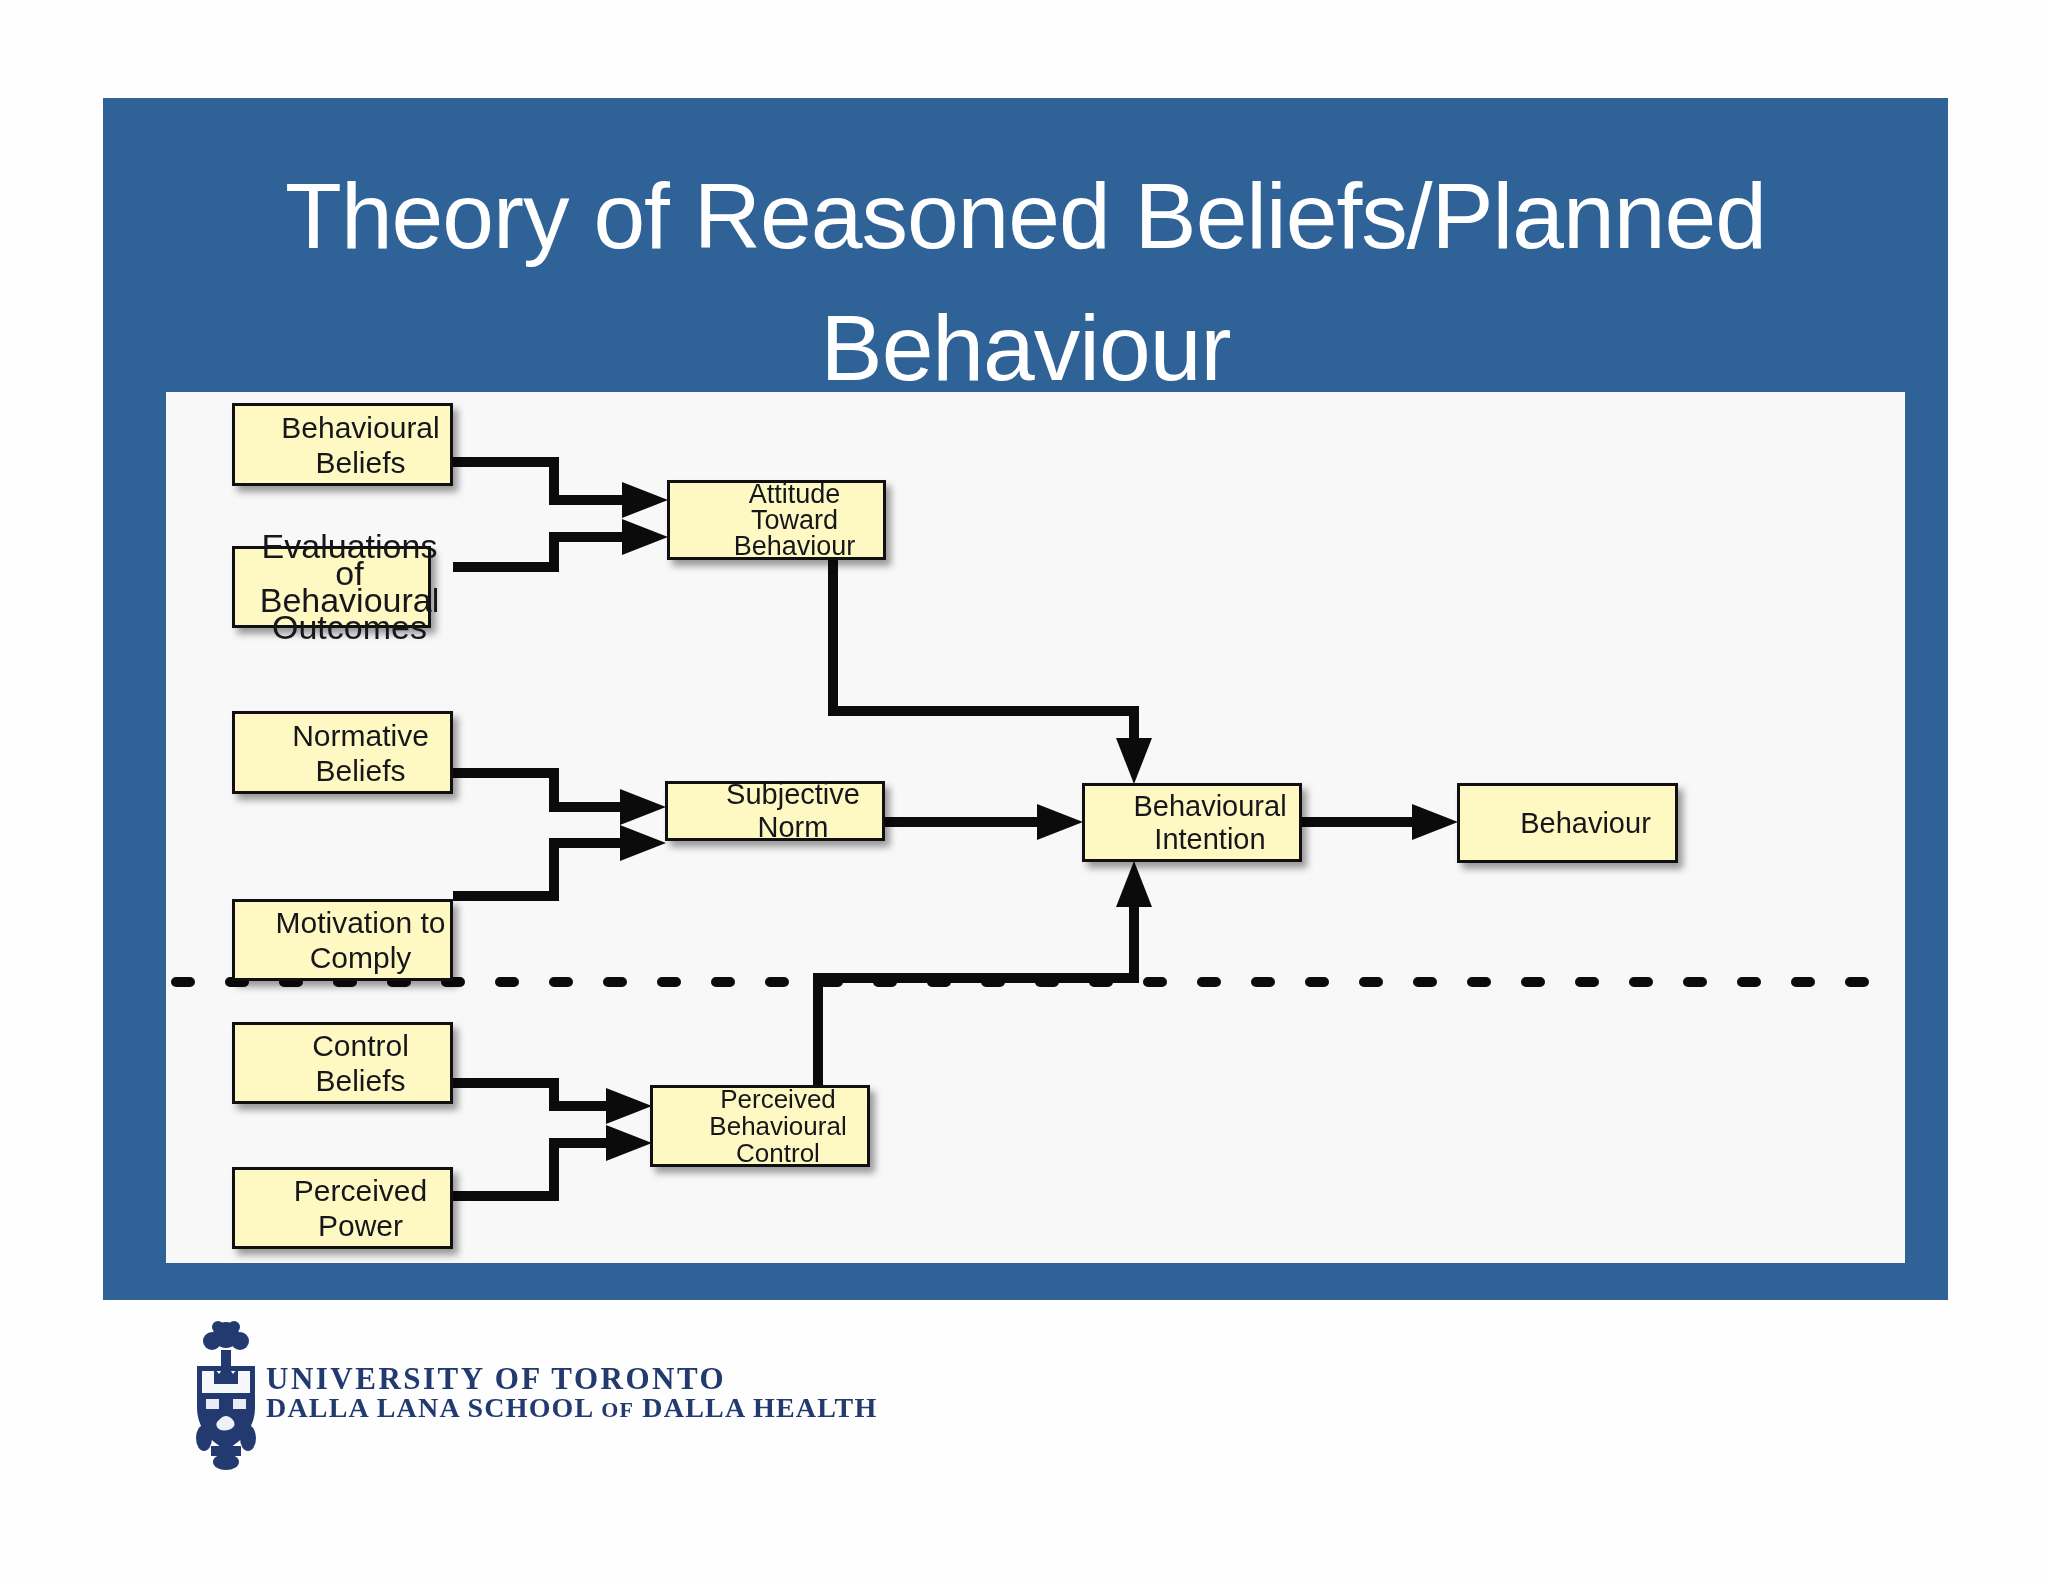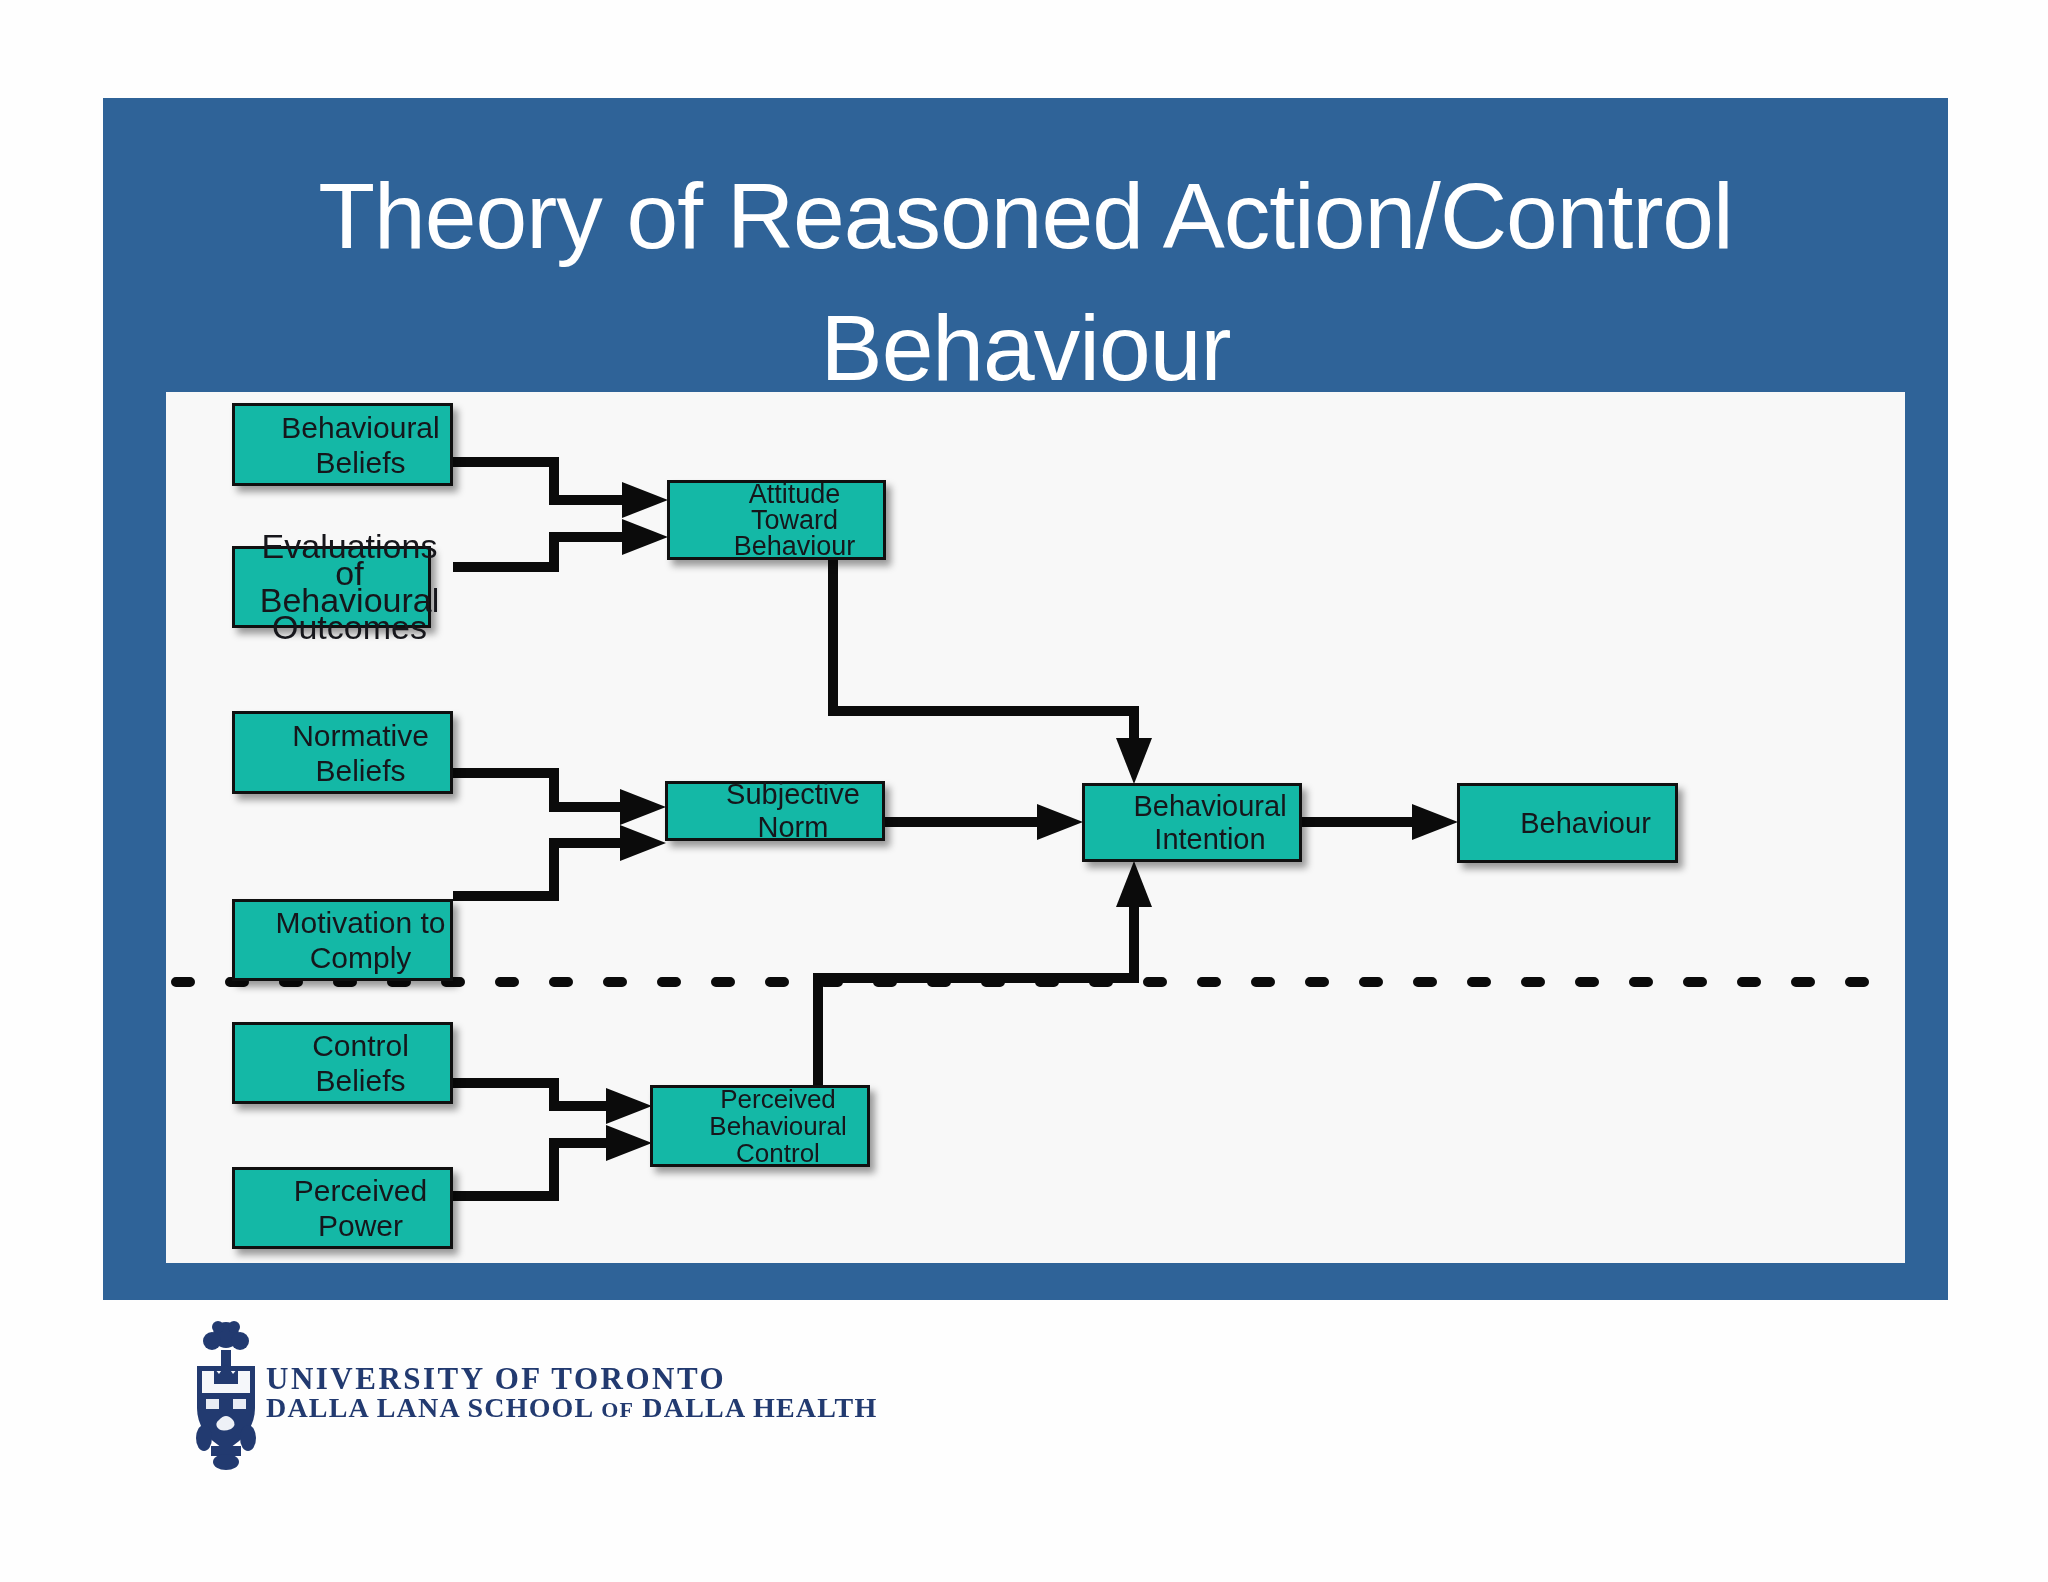--- a/index.html
+++ b/index.html
@@ -9,21 +9,21 @@
   html,body{margin:0;padding:0;background:#ffffff;}
   .page{position:relative;width:2048px;height:1582px;background:#fefefe;overflow:hidden;
         font-family:"Liberation Sans",sans-serif;}
   .slide{position:absolute;left:103px;top:98px;width:1845px;height:1202px;
          background:var(--slide-blue);z-index:0;}
   .panel{position:absolute;left:166px;top:392px;width:1739px;height:871px;
          background:var(--panel-bg);z-index:1;}
   .title{position:absolute;left:103px;top:150px;width:1845px;text-align:center;z-index:2;
          color:var(--title-white);font-size:93px;line-height:132px;letter-spacing:-1px;font-weight:400;}
   .connectors{position:absolute;left:0;top:0;width:2048px;height:1582px;z-index:2;pointer-events:none;}
-  .node{position:absolute;z-index:3;box-sizing:border-box;background:#14b8a6;
+  .node{position:absolute;z-index:3;box-sizing:border-box;background:#fef9c3;
         border:3px solid var(--box-border);box-shadow:5px 6px 7px rgba(0,0,0,0.38);
         display:flex;align-items:center;justify-content:center;text-align:center;
         white-space:pre-line;color:var(--box-text);font-size:30px;line-height:35px;padding-left:36px;}
   #n-bb {left:232px;top:403px;width:221px;height:83px;}
   #n-ev {left:232px;top:546px;width:199px;height:82px;font-size:34px;line-height:27px;}
   #n-att{left:667px;top:480px;width:219px;height:80px;font-size:27px;line-height:26px;}
   #n-nb {left:232px;top:711px;width:221px;height:83px;}
   #n-mc {left:232px;top:879px;width:221px;height:82px;margin-top:20px;}
   #n-sn {left:665px;top:781px;width:220px;height:60px;font-size:29px;line-height:33px;}
   #n-bi {left:1082px;top:783px;width:220px;height:79px;font-size:29px;line-height:33px;}
@@ -42,21 +42,21 @@
 </style>
 </head>
 <body>
 
 <div class="page">
 
   <div class="slide"></div>
   <div class="panel"></div>
 
   <div class="title">
-    <div>Theory of Reasoned Action/Control</div>
+    <div>Theory of Reasoned Beliefs/Planned</div>
     <div>Behaviour</div>
   </div>
 
   <svg class="connectors" viewBox="0 0 2048 1582" xmlns="http://www.w3.org/2000/svg">
     <g stroke="#0b0b0b" stroke-width="10" fill="none">
       <path d="M453,462 H554 V500 H622"></path>
       <path d="M453,567 H554 V537 H622"></path>
       <path d="M453,773 H554 V807 H622"></path>
       <path d="M453,896 H554 V843 H622"></path>
       <path d="M453,1083 H554 V1106 H608"></path>

